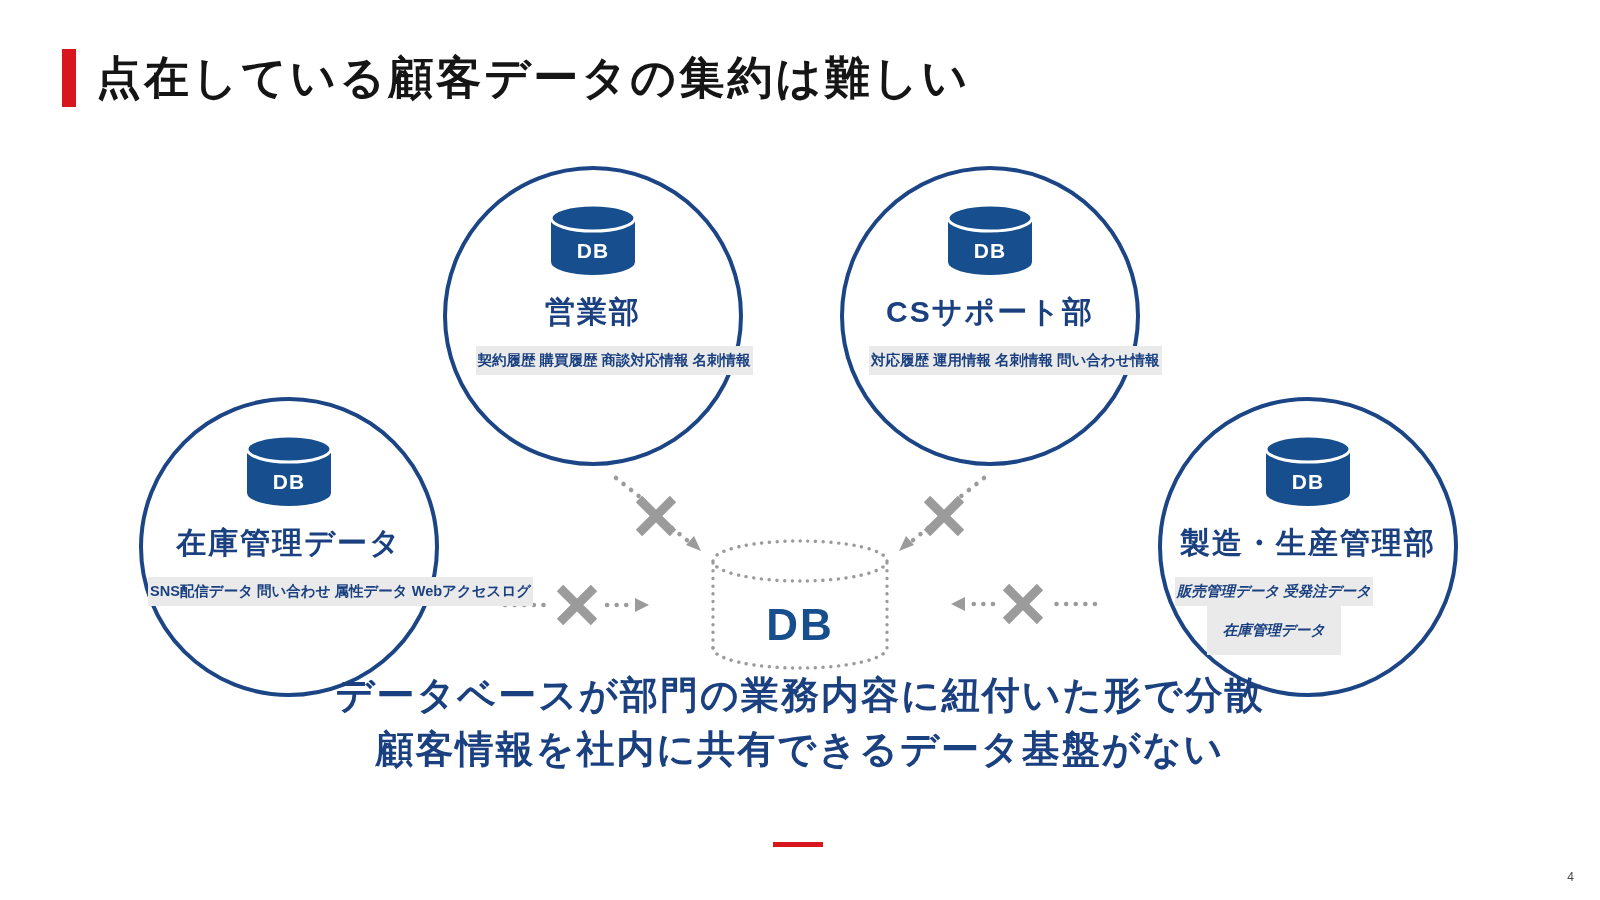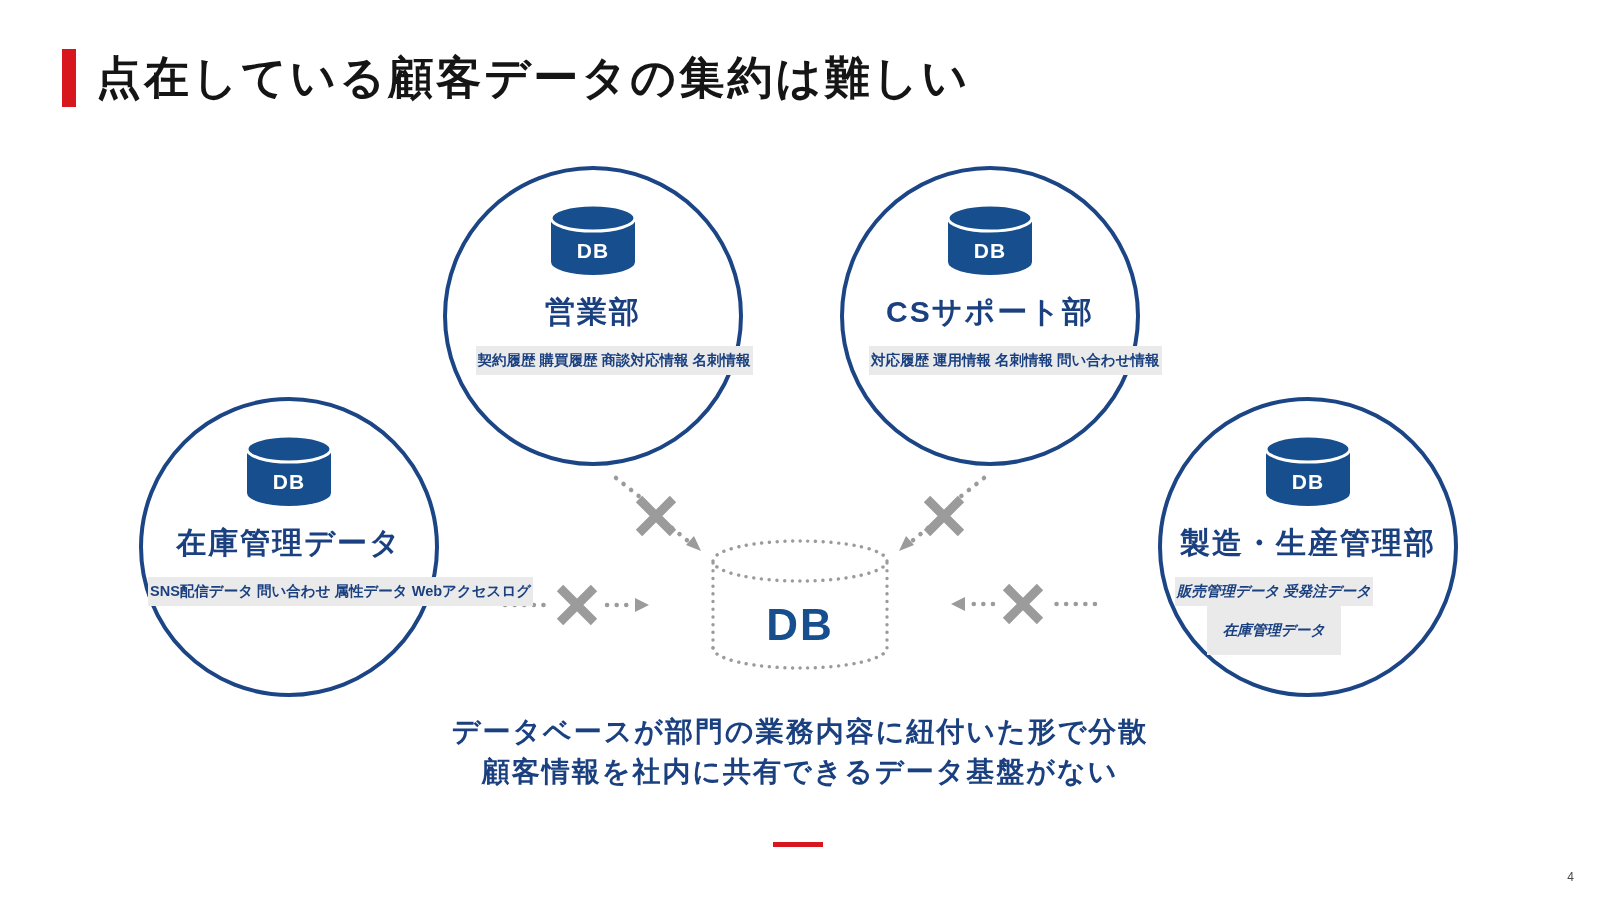--- a/index.html
+++ b/index.html
@@ -45,22 +45,22 @@
   }
   .tag-span2{grid-column:1 / span 2;justify-self:center;width:auto;padding:15px 16px;}
 
   
   .center-db{position:absolute;left:705px;top:536px;}
   .dot-stroke{fill:none;stroke:#9b9b9b;stroke-width:3.4;stroke-dasharray:0.1 7.6;stroke-linecap:round;}
   .center-db-label{fill:#174e8d;font-size:44px;font-weight:bold;letter-spacing:2px;}
 
   
   .message{
-    position:absolute;left:0;right:0;top:712px;text-align:center;
-    font-size:28px;font-weight:800;color:#1a4080;line-height:1.42;letter-spacing:2px;
+    position:absolute;left:0;right:0;top:669px;text-align:center;
+    font-size:38px;font-weight:800;color:#1a4080;line-height:1.42;letter-spacing:2px;
   }
   .red-underline{position:absolute;left:773px;top:842px;width:50px;height:5px;background:#d7161e;}
 
   .page-number{position:absolute;right:26px;bottom:16px;font-size:12px;color:#4a4a4a;}
 </style>
 </head>
 <body>
 
 <div class="slide">
 

